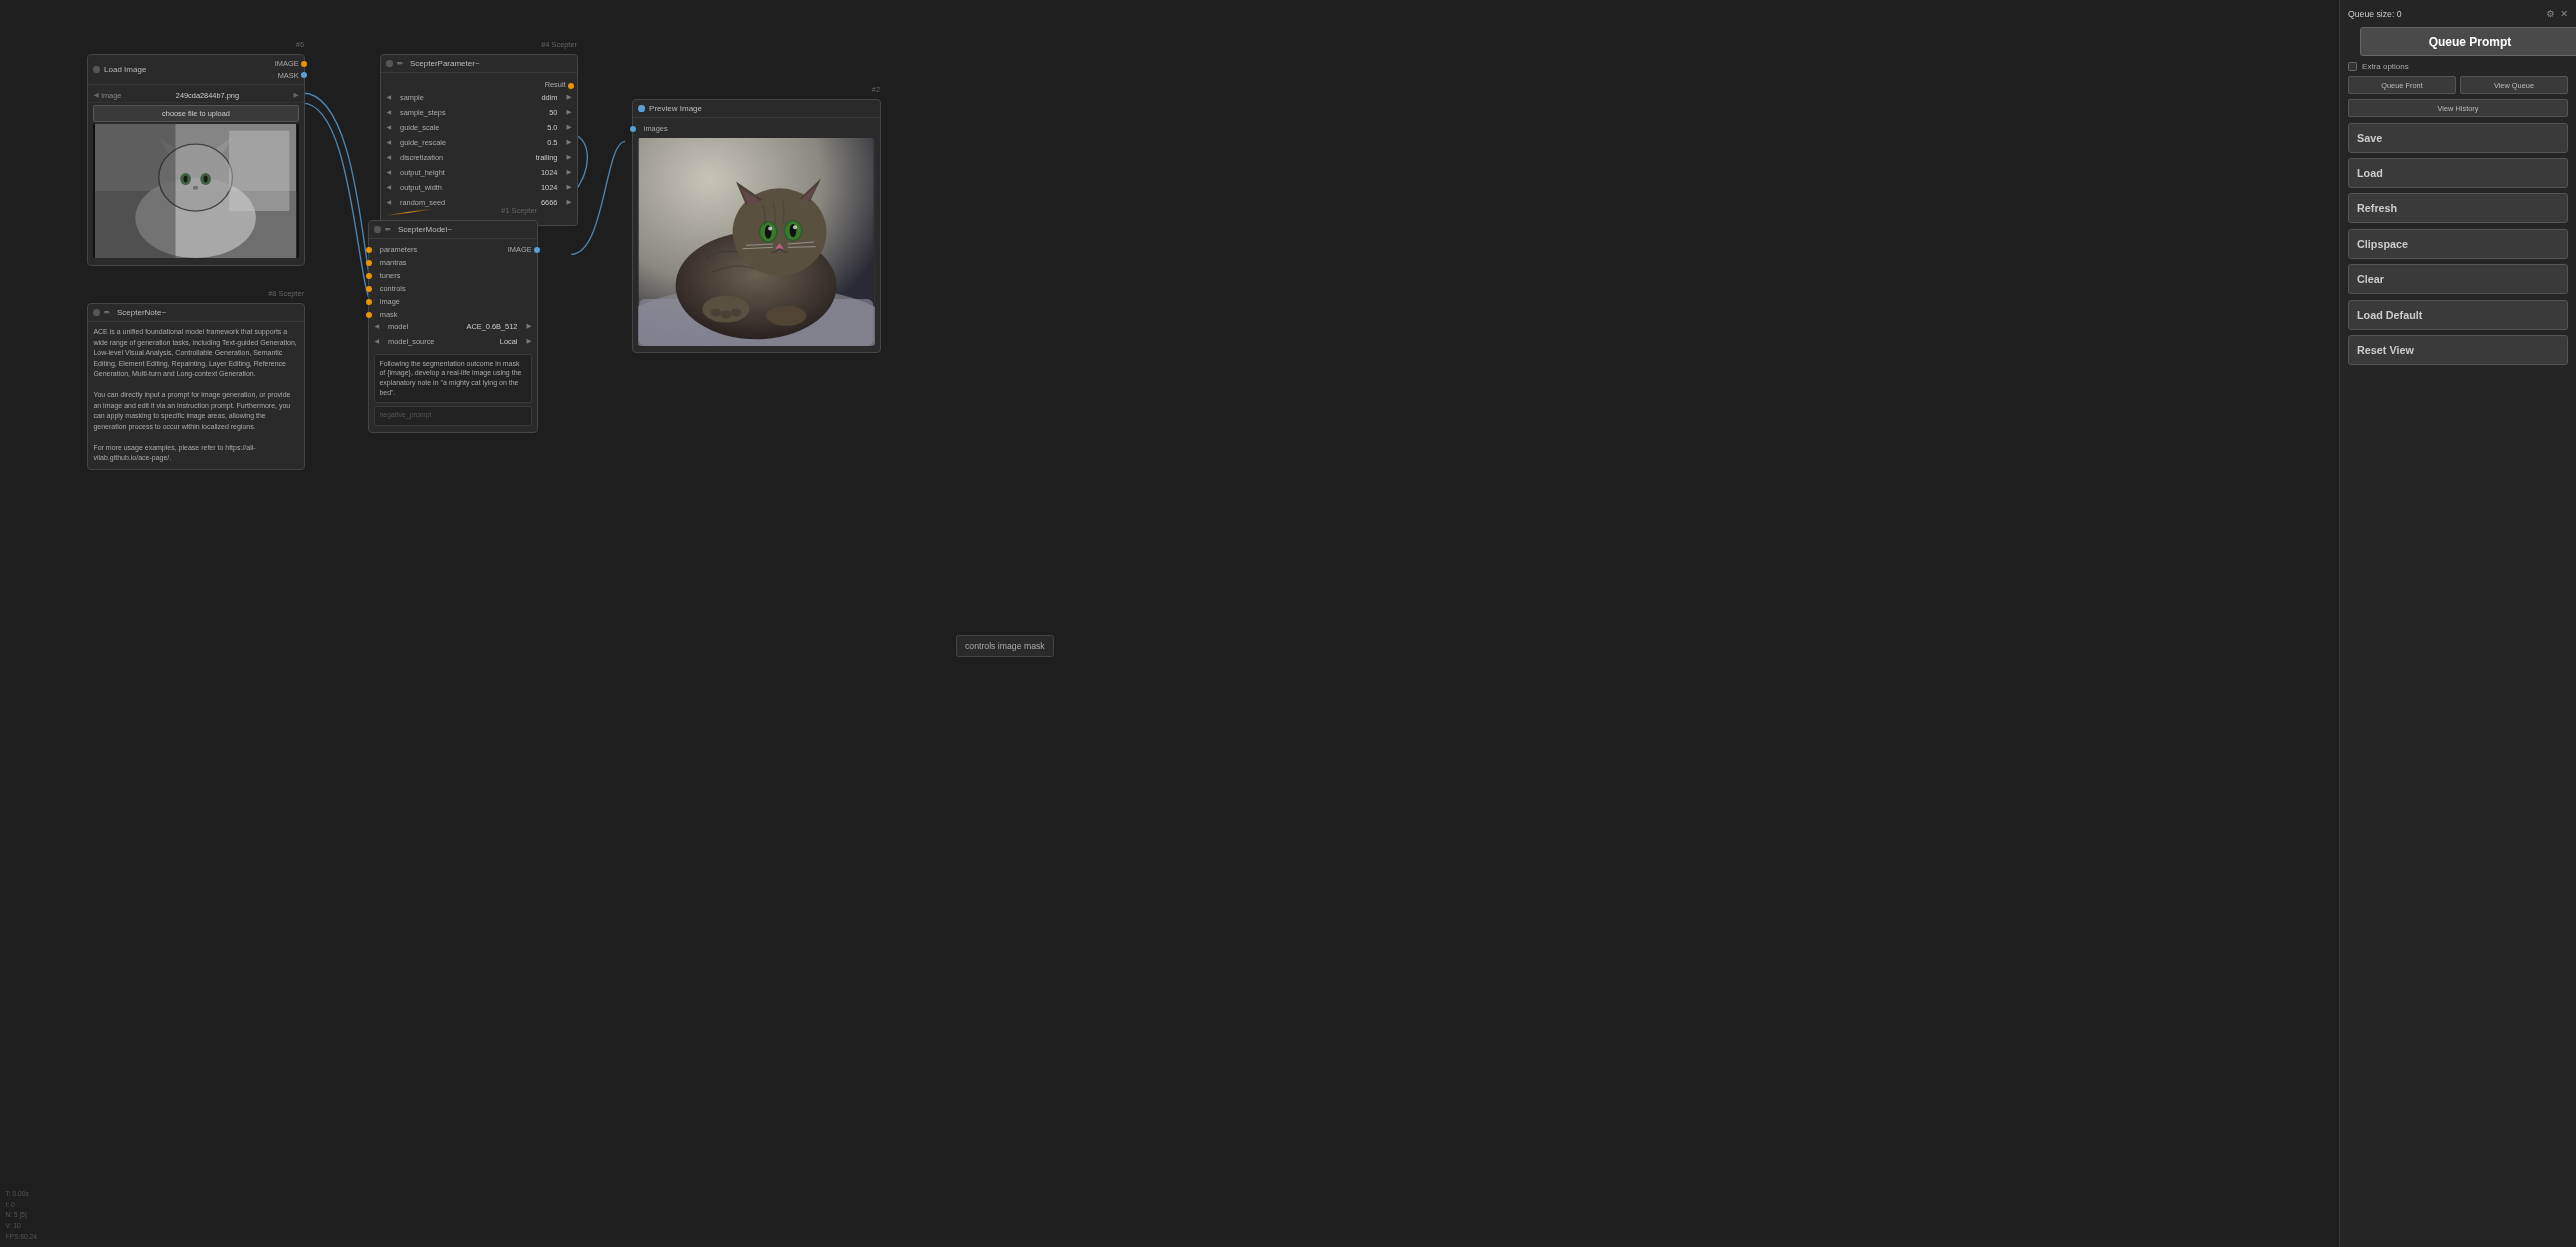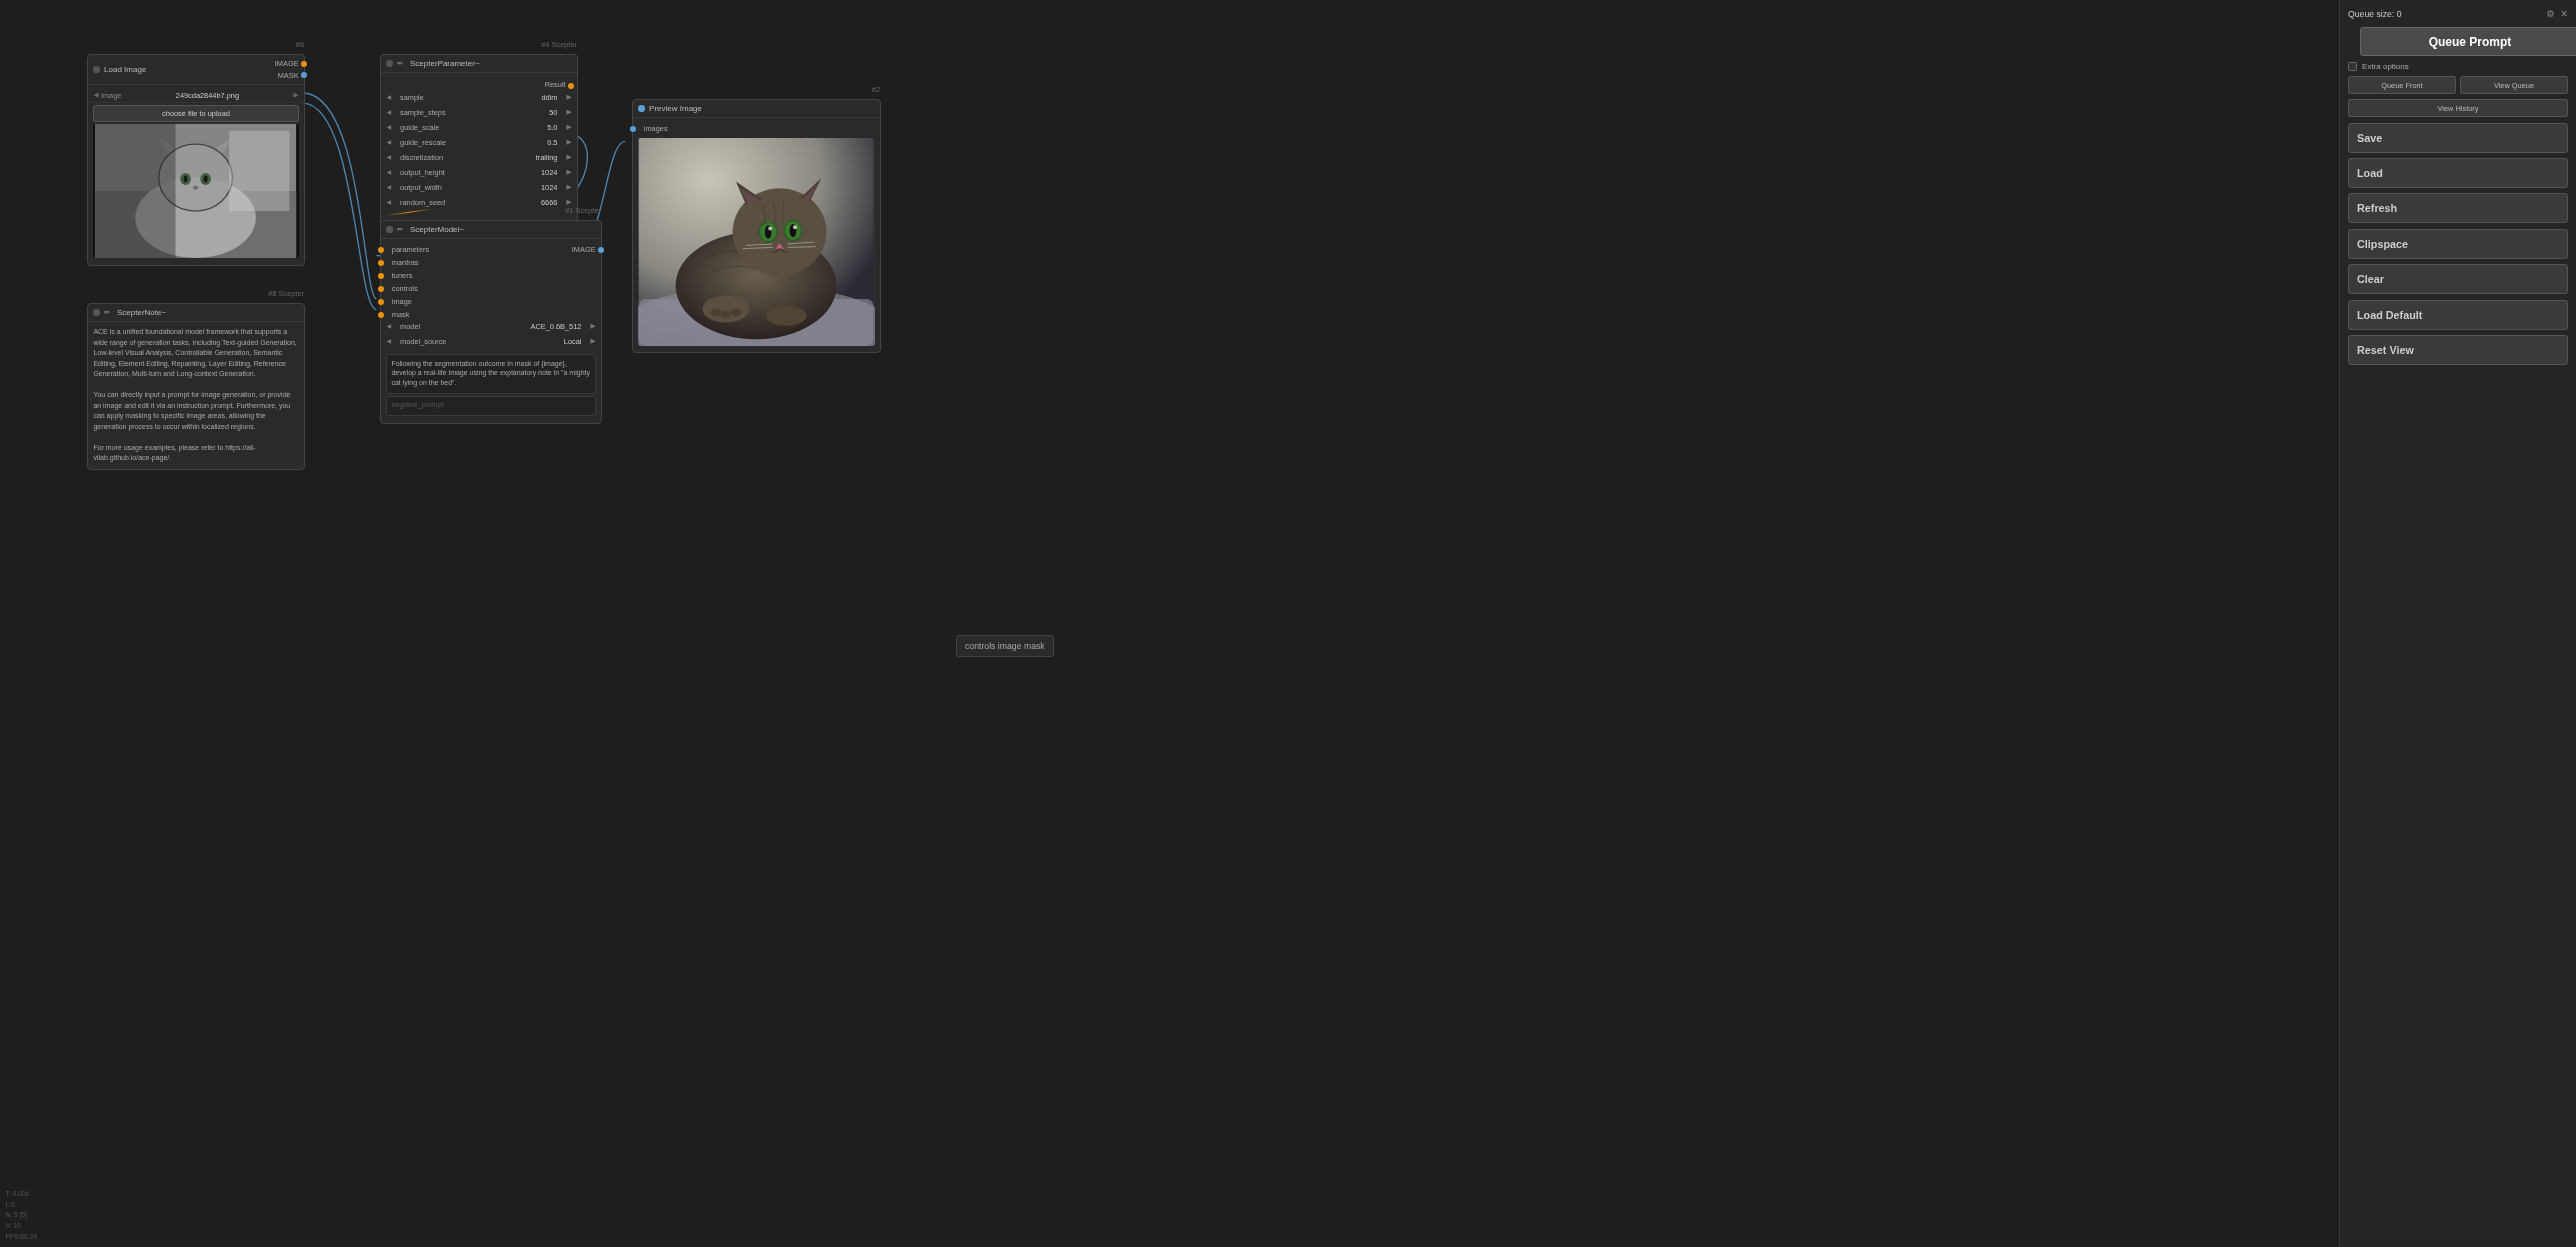--- a/index.html
+++ b/index.html
@@ -463,21 +463,21 @@
         <span class="param-arrow">◀</span>
         <span class="param-name">random_seed</span>
         <span class="param-value">6666</span>
         <span class="param-btn">▶</span>
       </div>
 
       <div style="margin: 4px 5.4px; height: 1.3px; width: 47px; background: linear-gradient(to right, transparent, #e8930a, transparent); transform: rotate(-8deg); transform-origin: left;"></div>
     </div>
   </div>
 
-  <div class="node model-node" style="left:380px;top:220px;width:222px;">
+  <div class="node model-node" style="left:368px;top:220px;width:170px;">
     <div class="node-id">#1 Scepter</div>
     <div class="node-header">
       <div class="dot"></div>
       <span style="color:#888;font-size:7.4px;margin-right:2.7px;">✏</span>
       <span>ScepterModel~</span>
     </div>
     <div class="node-content">
 
       <div style="position:relative;padding:2px 5.4px;">
         <div style="position:absolute;left:-3.4px;top:50%;transform:translateY(-50%);width:6px;height:6px;border-radius:50%;background:#e8930a;"></div>

